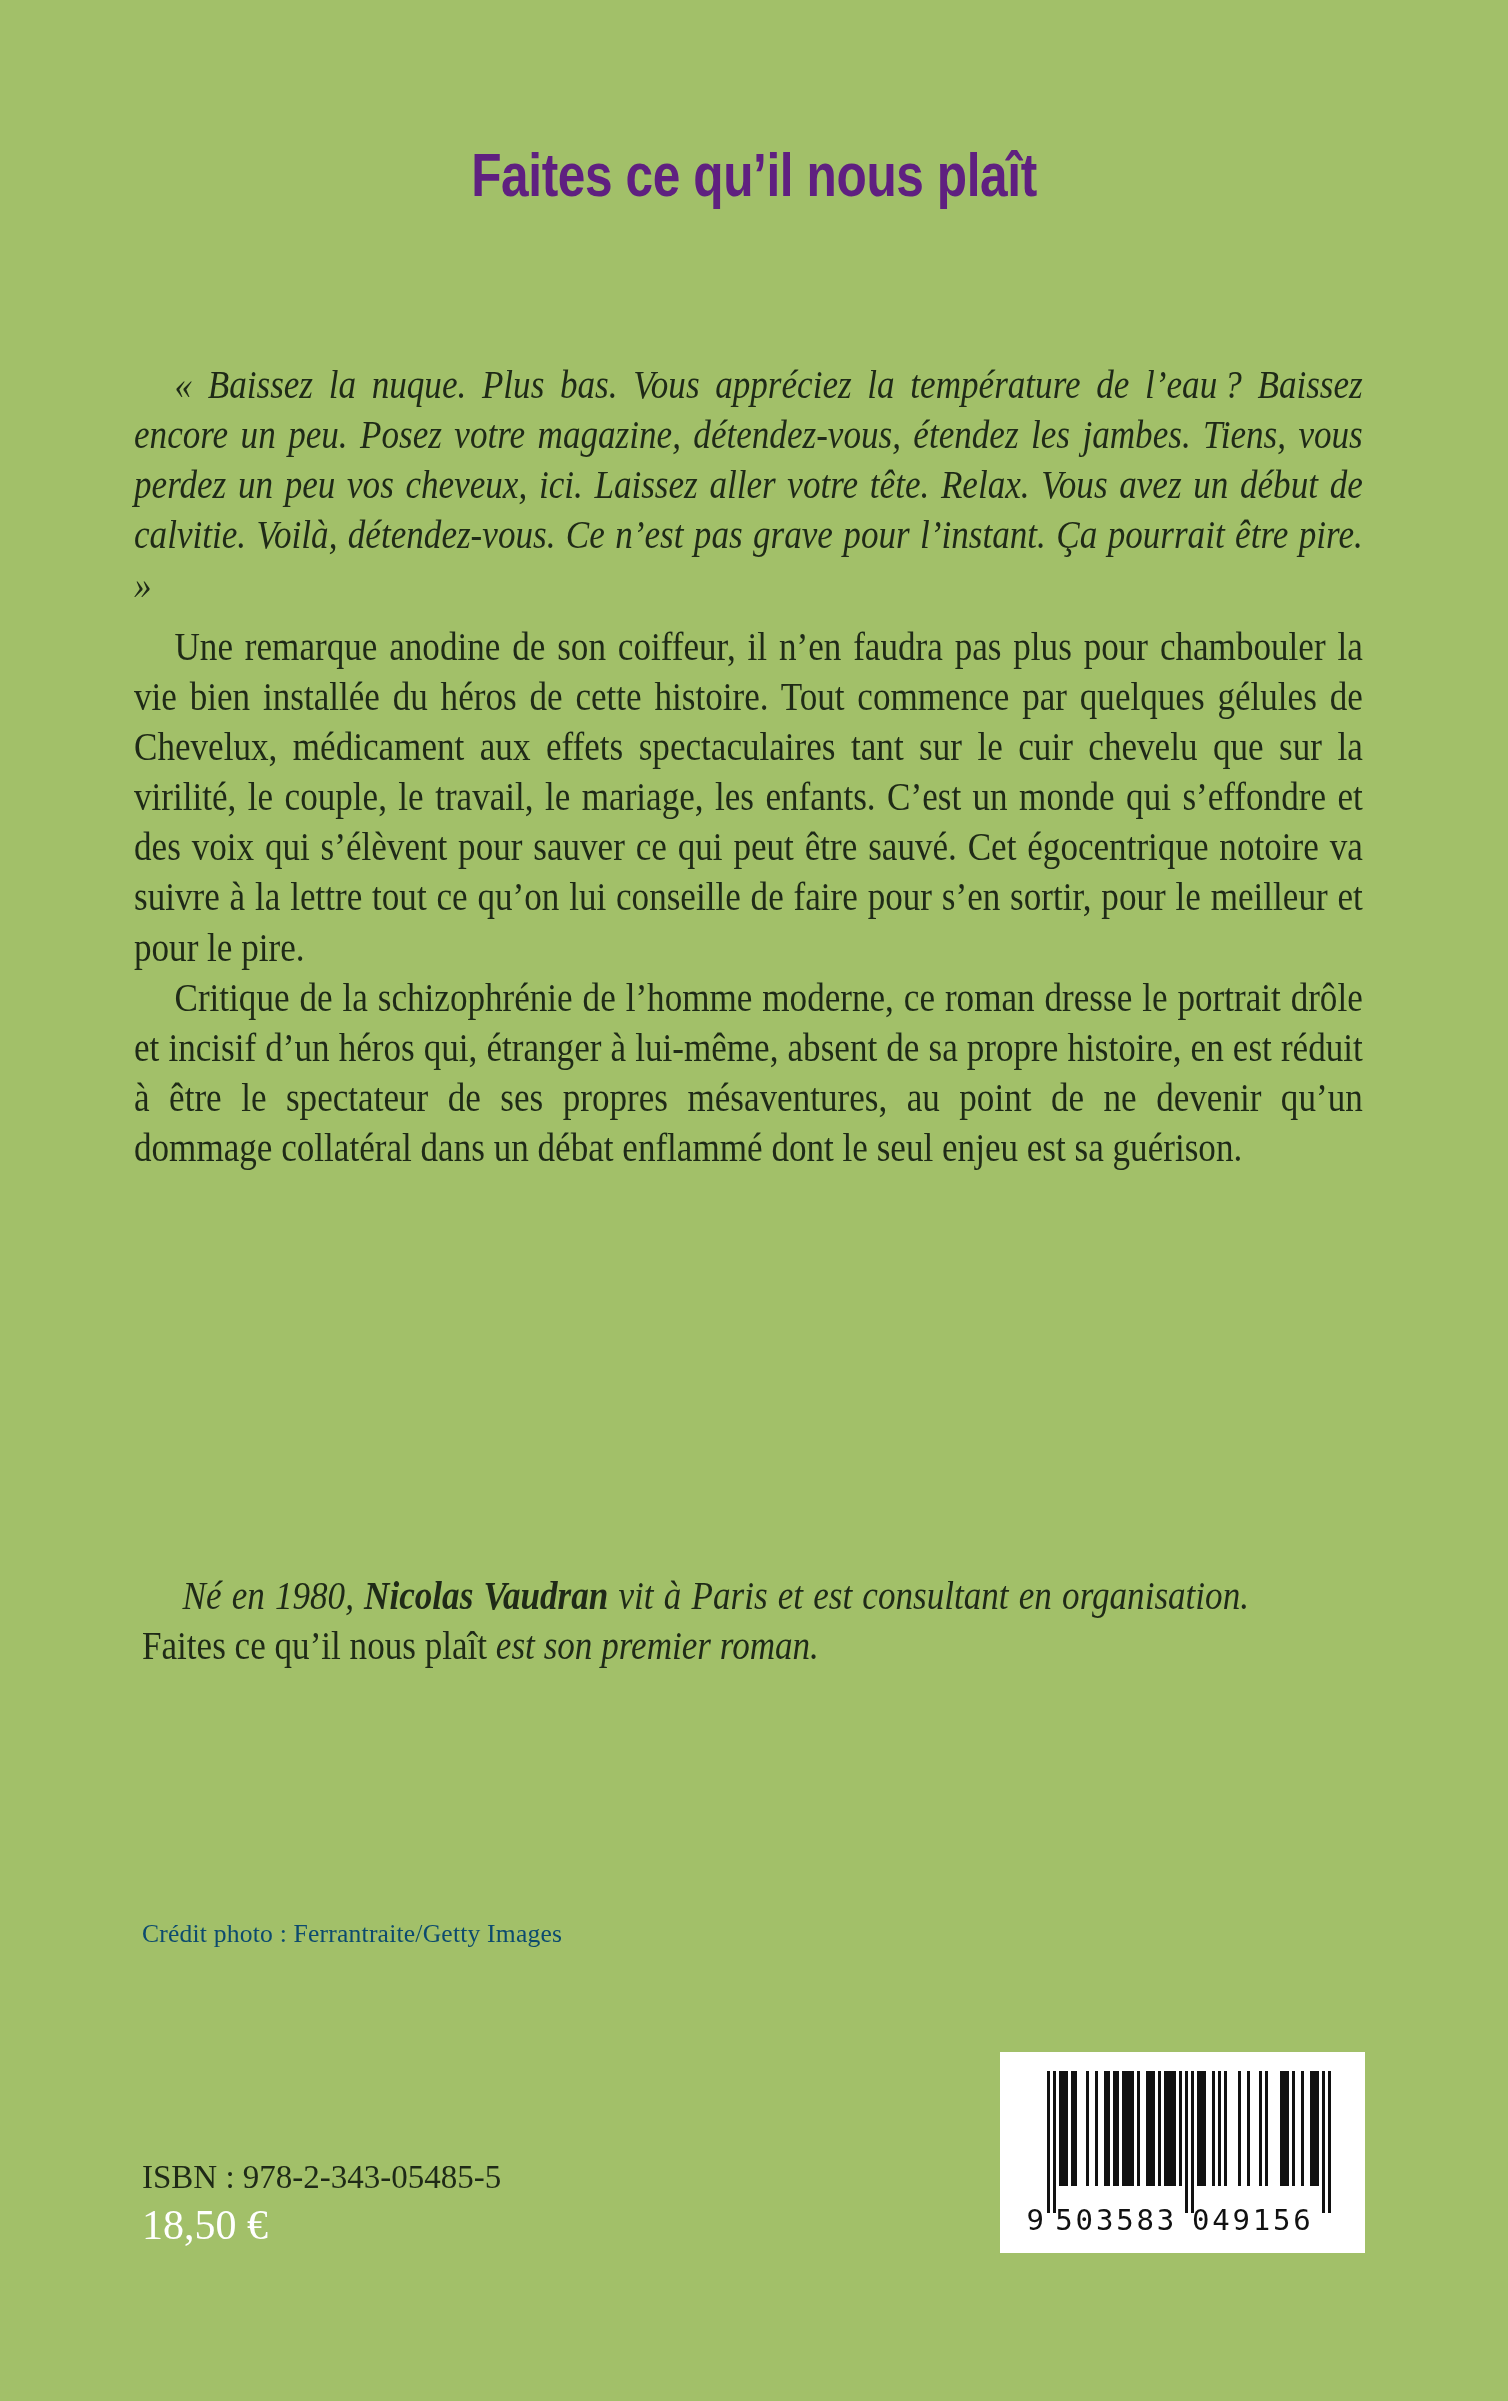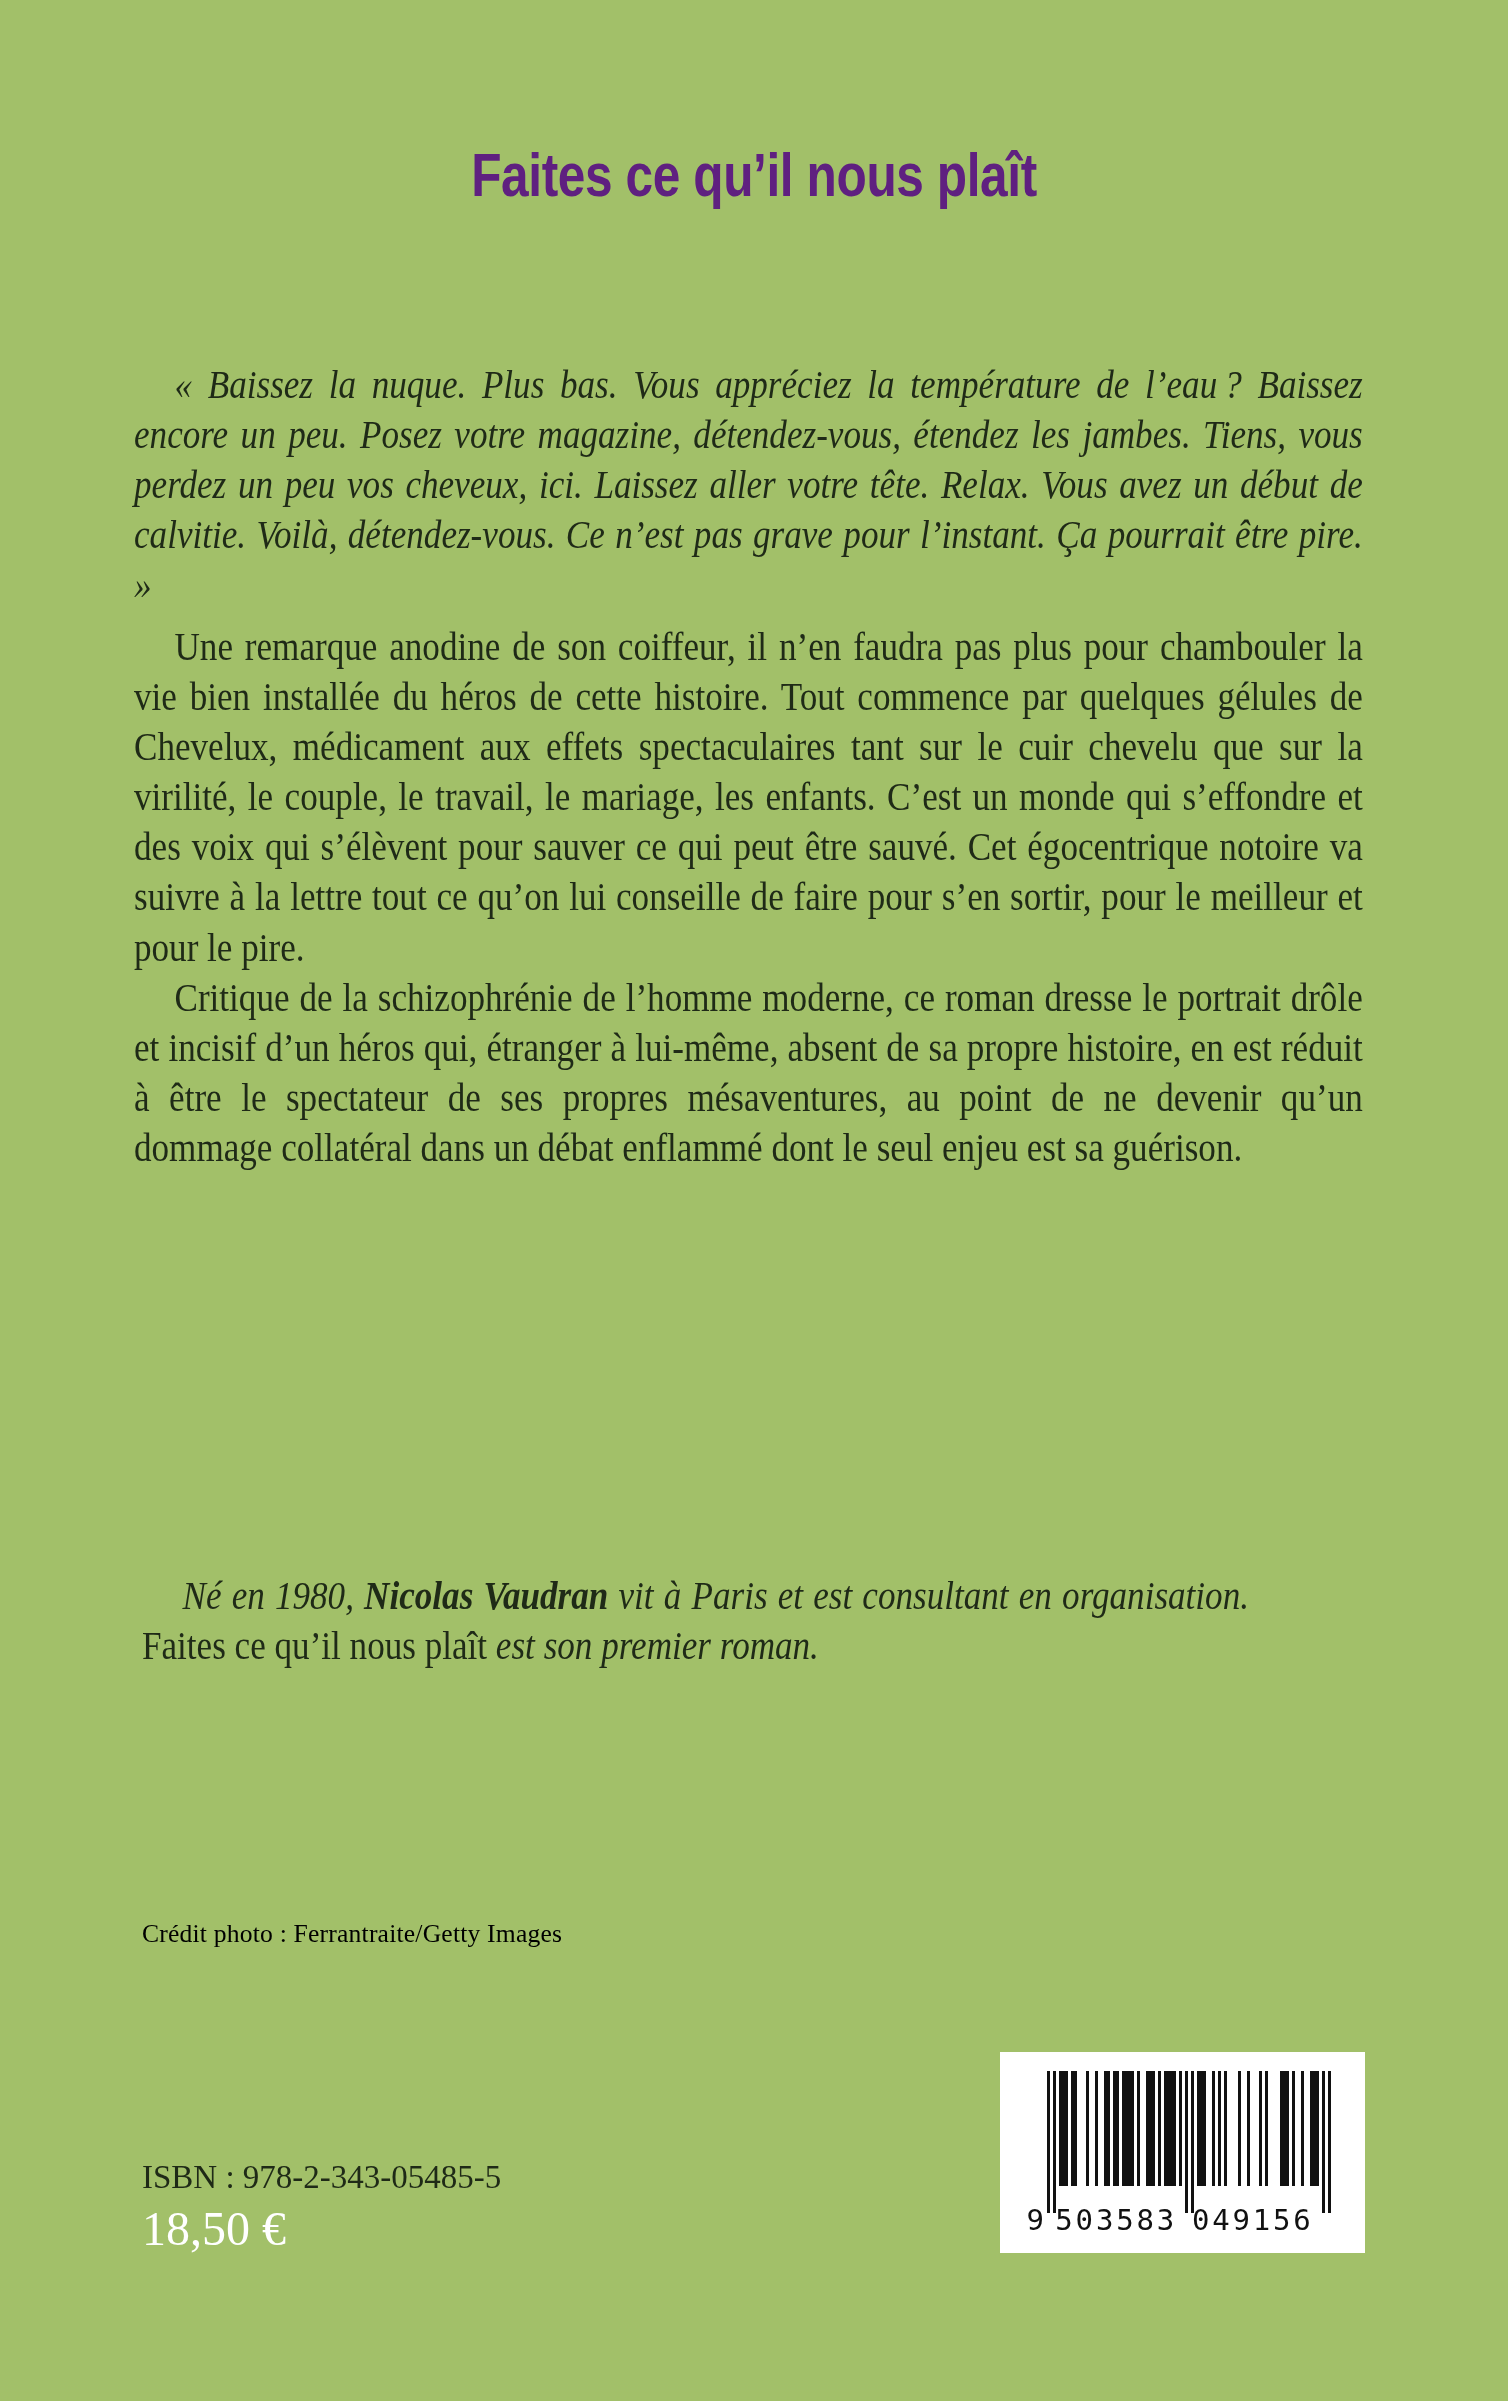--- a/index.html
+++ b/index.html
@@ -98,40 +98,40 @@
   .bio .roman {
     font-style: normal;
   }
 
   
   .credit {
     position: absolute;
     left: 142px;
     top: 1919px;
     font-size: 25.6px;
-    color: #000000;
+    color: #0c4a6e;
     letter-spacing: 0.2px;
     white-space: nowrap;
     text-align: center;
   }
 
   
   .isbn-block {
     position: absolute;
     left: 142px;
     top: 2158px;
   }
   .isbn {
     font-size: 33px;
     color: #1f2a17;
     line-height: 1.18;
     white-space: nowrap;
   }
   .price {
-    font-size: 48px;
+    font-size: 42px;
     color: #ffffff;
     line-height: 1.18;
     margin-top: 3.8px;
     white-space: nowrap;
   }
 
   
   .barcode-box {
     position: absolute;
     left: 1000px;

